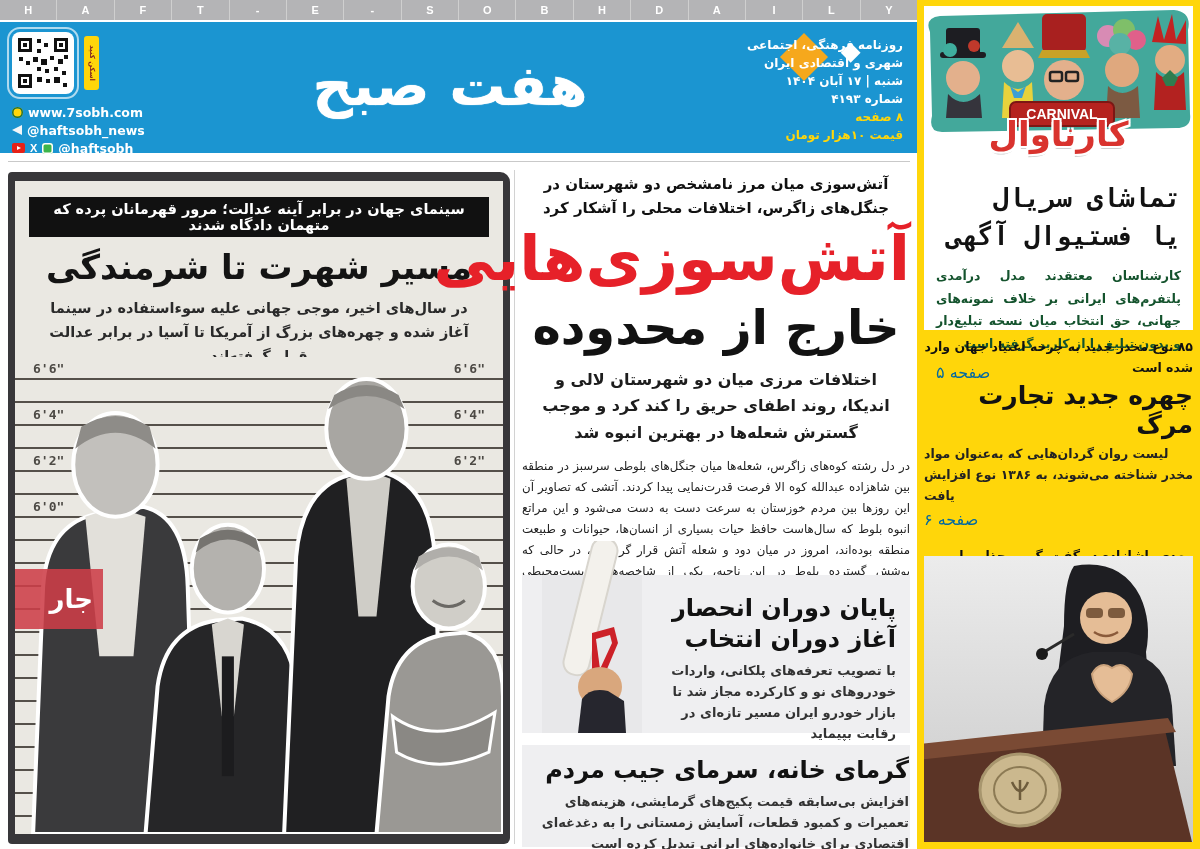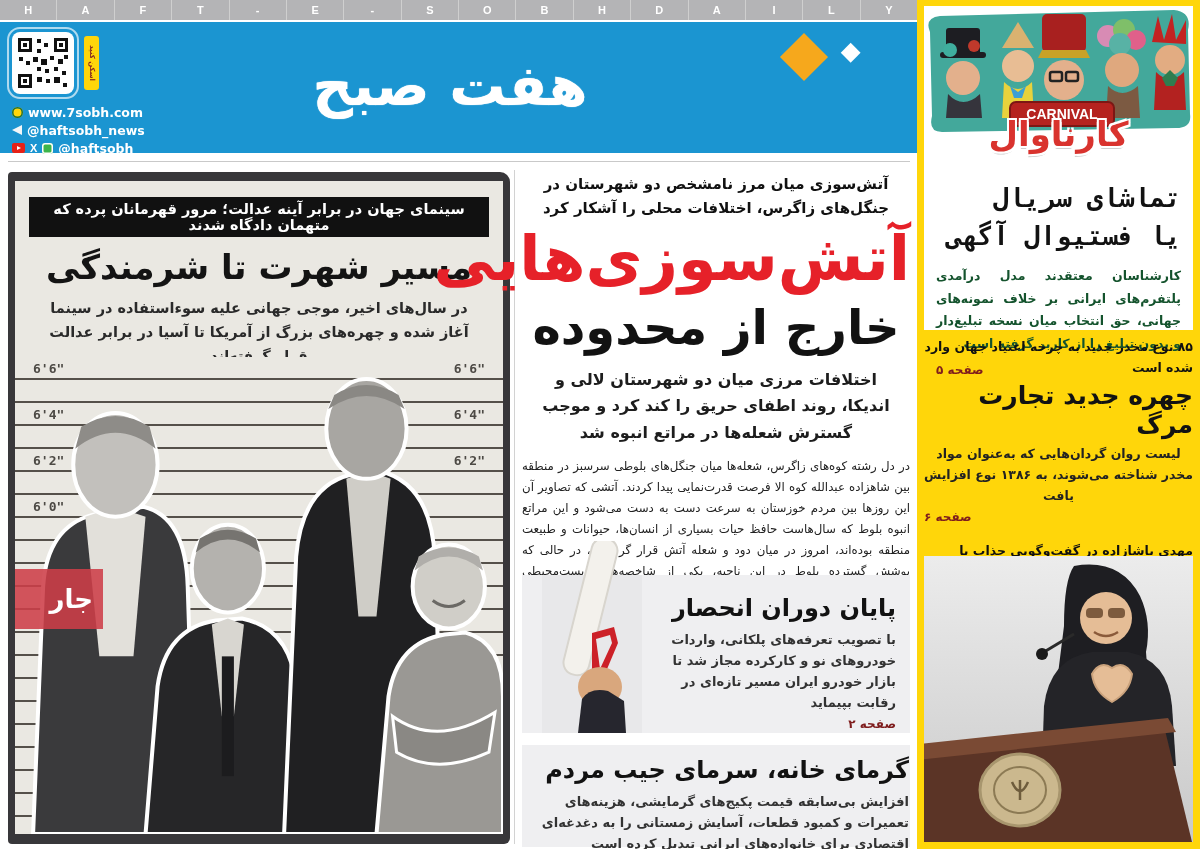--- a/index.html
+++ b/index.html
@@ -52,21 +52,21 @@
   .lineup svg.people { position:absolute; inset:0; width:100%; height:100%; z-index:2; }
   .stamp { position:absolute; left:-16px; top:212px; width:104px; height:60px; background:rgba(205,62,72,.88); z-index:4; display:flex; align-items:center; color:#fff; direction:rtl; padding-right:10px; font-size:26px; font-weight:900; }
 
   
   .mid-col { position:absolute; left:522px; top:168px; width:388px; height:681px; direction:rtl; }
   .ml-kicker { margin-top:4px; text-align:center; font-size:15px; font-weight:bold; color:#111; line-height:1.6; }
   .ml-red { margin-top:2px; text-align:center; font-size:62px; font-weight:900; color:#e62129; letter-spacing:-2px; }
   .ml-black { margin-top:4px; text-align:center; font-size:48px; font-weight:900; color:#121212; letter-spacing:-2px; }
   .ml-sub { margin:12px auto 0; width:360px; text-align:center; font-size:16px; font-weight:bold; color:#1d1d1d; line-height:1.65; }
   .ml-body { margin-top:10px; font-size:11.8px; color:#222; line-height:1.78; text-align:justify; }
-  .page-ref { color:#7f1d1d; font-size:12px; font-weight:bold; }
+  .page-ref { color:#0369a1; font-size:16px; font-weight:normal; }
   .ml-page { margin-top:4px; text-align:left; direction:ltr; }
   .gray-box { position:absolute; left:0; width:388px; background:#efeff1; }
   .box-cars { top:407px; height:158px; }
   .box-cars .txt { position:absolute; right:14px; top:14px; width:245px; text-align:right; }
   .bx-kicker { font-size:12.5px; font-weight:bold; color:#111; }
   .bx-headline { margin-top:4px; font-size:24px; font-weight:900; color:#121212; line-height:1.3; letter-spacing:-1px; }
   .bx-sub { margin-top:6px; font-size:13px; font-weight:bold; color:#333; line-height:1.6; }
   .bx-page { margin-top:4px; }
   .hand-art { position:absolute; left:8px; top:-34px; width:118px; height:192px; }
   .box-heat { top:577px; height:102px; padding:10px 1px; text-align:right; }
@@ -78,21 +78,21 @@
   .carnival { position:relative; width:100%; height:152px; }
   .carnival svg { width:100%; height:100%; }
   .carn-word { position:absolute; left:0; right:0; top:108px; text-align:center; font-size:34px; font-weight:900; color:#d9332e; letter-spacing:-1px;
     text-shadow:-2px -2px 0 #fff, 2px -2px 0 #fff, -2px 2px 0 #fff, 2px 2px 0 #fff, 0 3px 0 #cfcfcf; }
   .rt-headline { margin:24px 12px 0; text-align:right; font-size:26px; font-weight:900; color:#121212; line-height:1.45; letter-spacing:-1px; direction:rtl;font-family:Liberation Mono, monospace; }
   .rt-body { margin:8px 12px 0; direction:rtl; font-size:12.5px; font-weight:bold; color:#14532d; line-height:1.8; text-align:justify; }
   .rt-page { margin:8px 12px 0; text-align:left; }
   .ry-sec { position:absolute; left:7px; top:336px; width:269px; direction:rtl; }
   .ry-kicker { font-size:12.5px; font-weight:bold; color:#111; line-height:1.7; text-align:right; }
   .ry-headline { margin-top:2px; font-size:25px; font-weight:900; color:#121212; text-align:right; letter-spacing:-1px; }
-  .ry-body { margin-top:4px; font-size:12.5px; font-weight:bold; color:#222; line-height:1.7; text-align:center; }
+  .ry-body { margin-top:4px; font-size:12.5px; font-weight:bold; color:#222; line-height:1.7; text-align:left; }
   .ry-page { margin-top:4px; text-align:left; }
   .ry-art2 { margin-top:16px; }
   .rt-bottom { top:556px; height:286px; overflow:hidden; }
   .rt-bottom svg.spk { position:absolute; inset:0; width:100%; height:100%; }
   .spk-txt { position:absolute; left:10px; top:12px; width:128px; direction:rtl; text-align:right; z-index:2; }
   .spk-kicker { font-size:12px; font-weight:bold; color:#111; line-height:1.7; }
   .spk-headline { margin-top:4px; font-size:27px; font-weight:900; color:#121212; line-height:1.35; letter-spacing:-1px; }
   .spk-page { margin-top:6px; }
 </style>
 </head>
@@ -170,20 +170,32 @@
       </div>
       <div class="row">
         <span class="ic ic-yt"></span>
         <span class="ic ic-x">X</span>
         <span class="ic ic-ig"></span>
         <span>@haftsobh</span>
       </div>
     </div>
     <div class="logo">هفت صبح</div>
     <div class="logo-mark"></div>
+    <div class="mast-info">
+      <div>
+          <span>روزنامه فرهنگی، اجتماعی</span>
+          <span>شهری و اقتصادی ایران</span>
+          <span>شنبه | ۱۷ آبان ۱۴۰۴</span>
+          <span>شماره ۴۱۹۳</span>
+        </div>
+      <div class="hl">
+          <span>۸ صفحه</span>
+          <span>قیمت ۱۰هزار تومان</span>
+        </div>
+    </div>
   </div>
 
   <div class="hrule"></div>
   <div class="vrule"></div>
 
   <div class="left-col">
     <div class="paper">
       <div class="lf-kicker">سینمای جهان در برابر آینه عدالت؛ مرور قهرمانان پرده که متهمان دادگاه شدند</div>
       <div class="lf-headline">مسیر شهرت تا شرمندگی</div>
       <div class="lf-sub">در سال‌های اخیر، موجی جهانی علیه سوءاستفاده در سینما آغاز شده و چهره‌های بزرگ از آمریکا تا آسیا در برابر عدالت قرار گرفته‌اند</div>
@@ -238,38 +250,39 @@
 
         </div>
       </div>
     </div>
   </div>
 
   <div class="mid-col">
     <div class="ml-kicker">آتش‌سوزی میان مرز نامشخص دو شهرستان در جنگل‌های زاگرس، اختلافات محلی را آشکار کرد</div>
     <div class="ml-red">آتش‌سوزی‌هایی</div>
     <div class="ml-black">خارج از محدوده</div>
-    <div class="ml-sub">اختلافات مرزی میان دو شهرستان لالی و اندیکا، روند اطفای حریق را کند کرد و موجب گسترش شعله‌ها در مراتع انبوه شد</div>
+    <div class="ml-sub">اختلافات مرزی میان دو شهرستان لالی و اندیکا، روند اطفای حریق را کند کرد و موجب گسترش شعله‌ها در بهترین انبوه شد</div>
     <div class="ml-body">در دل رشته کوه‌های زاگرس، شعله‌ها میان جنگل‌های بلوطی سرسبز در منطقه بین شاهزاده عبدالله کوه الا فرصت قدرت‌نمایی پیدا کردند. آتشی که تصاویر آن این روزها بین مردم خوزستان به سرعت دست به دست می‌شود و این مراتع انبوه بلوط که سال‌هاست حافظ حیات بسیاری از انسان‌ها، حیوانات و طبیعت منطقه بوده‌اند، امروز در میان دود و شعله آتش قرار گرفته‌اند، در حالی که پوشش گسترده بلوط در این ناحیه، یکی از شاخصه‌های زیست‌محیطی شهرستان اندیکا به شمار می‌آید. درختان آن طعمه حریق شدند. جنگل‌هایی با بیش از دو هزار اصله درخت بلوط کهنسال که به بلوط‌های هزار ساله معروفند...</div>
     <div class="ml-page page-ref">صفحه ۶</div>
 
     <div class="gray-box box-cars">
       <svg class="hand-art" viewBox="0 0 118 192">
         <rect x="12" y="34" width="100" height="158" fill="#e8e8ea"></rect>
         <g transform="rotate(14 60 80)">
           <rect x="44" y="-4" width="26" height="140" rx="12" fill="#f3f1ec" stroke="#d8d5ce" stroke-width="2"></rect>
         </g>
         <path d="M62 92 L84 86 L88 102 L72 140 L62 134 Z" fill="#cc2128"></path>
         <path d="M66 98 L80 94 L82 102 L70 128 Z" fill="#e8e8ea"></path>
         <ellipse cx="70" cy="146" rx="22" ry="20" fill="#d9a77d"></ellipse>
         <path d="M48 192 L52 158 Q60 146 78 150 L94 160 L96 192 Z" fill="#26262e"></path>
       </svg>
       <div class="txt">
         <div class="bx-headline">
           <span>پایان دوران انحصار</span><br>
+          <span>آغاز دوران انتخاب</span>
         </div>
         <div class="bx-sub">با تصویب تعرفه‌های پلکانی، واردات خودروهای نو و کارکرده مجاز شد تا بازار خودرو ایران مسیر تازه‌ای در رقابت بپیماید</div>
         <div class="bx-page page-ref">صفحه ۲</div>
       </div>
     </div>
 
     <div class="gray-box box-heat">
       <div class="bx-headline" style="margin-top:0;">گرمای خانه، سرمای جیب مردم</div>
       <div class="bx-sub">افزایش بی‌سابقه قیمت پکیج‌های گرمایشی، هزینه‌های تعمیرات و کمبود قطعات، آسایش زمستانی را به دغدغه‌ای اقتصادی برای خانواده‌های ایرانی تبدیل کرده است</div>
 

